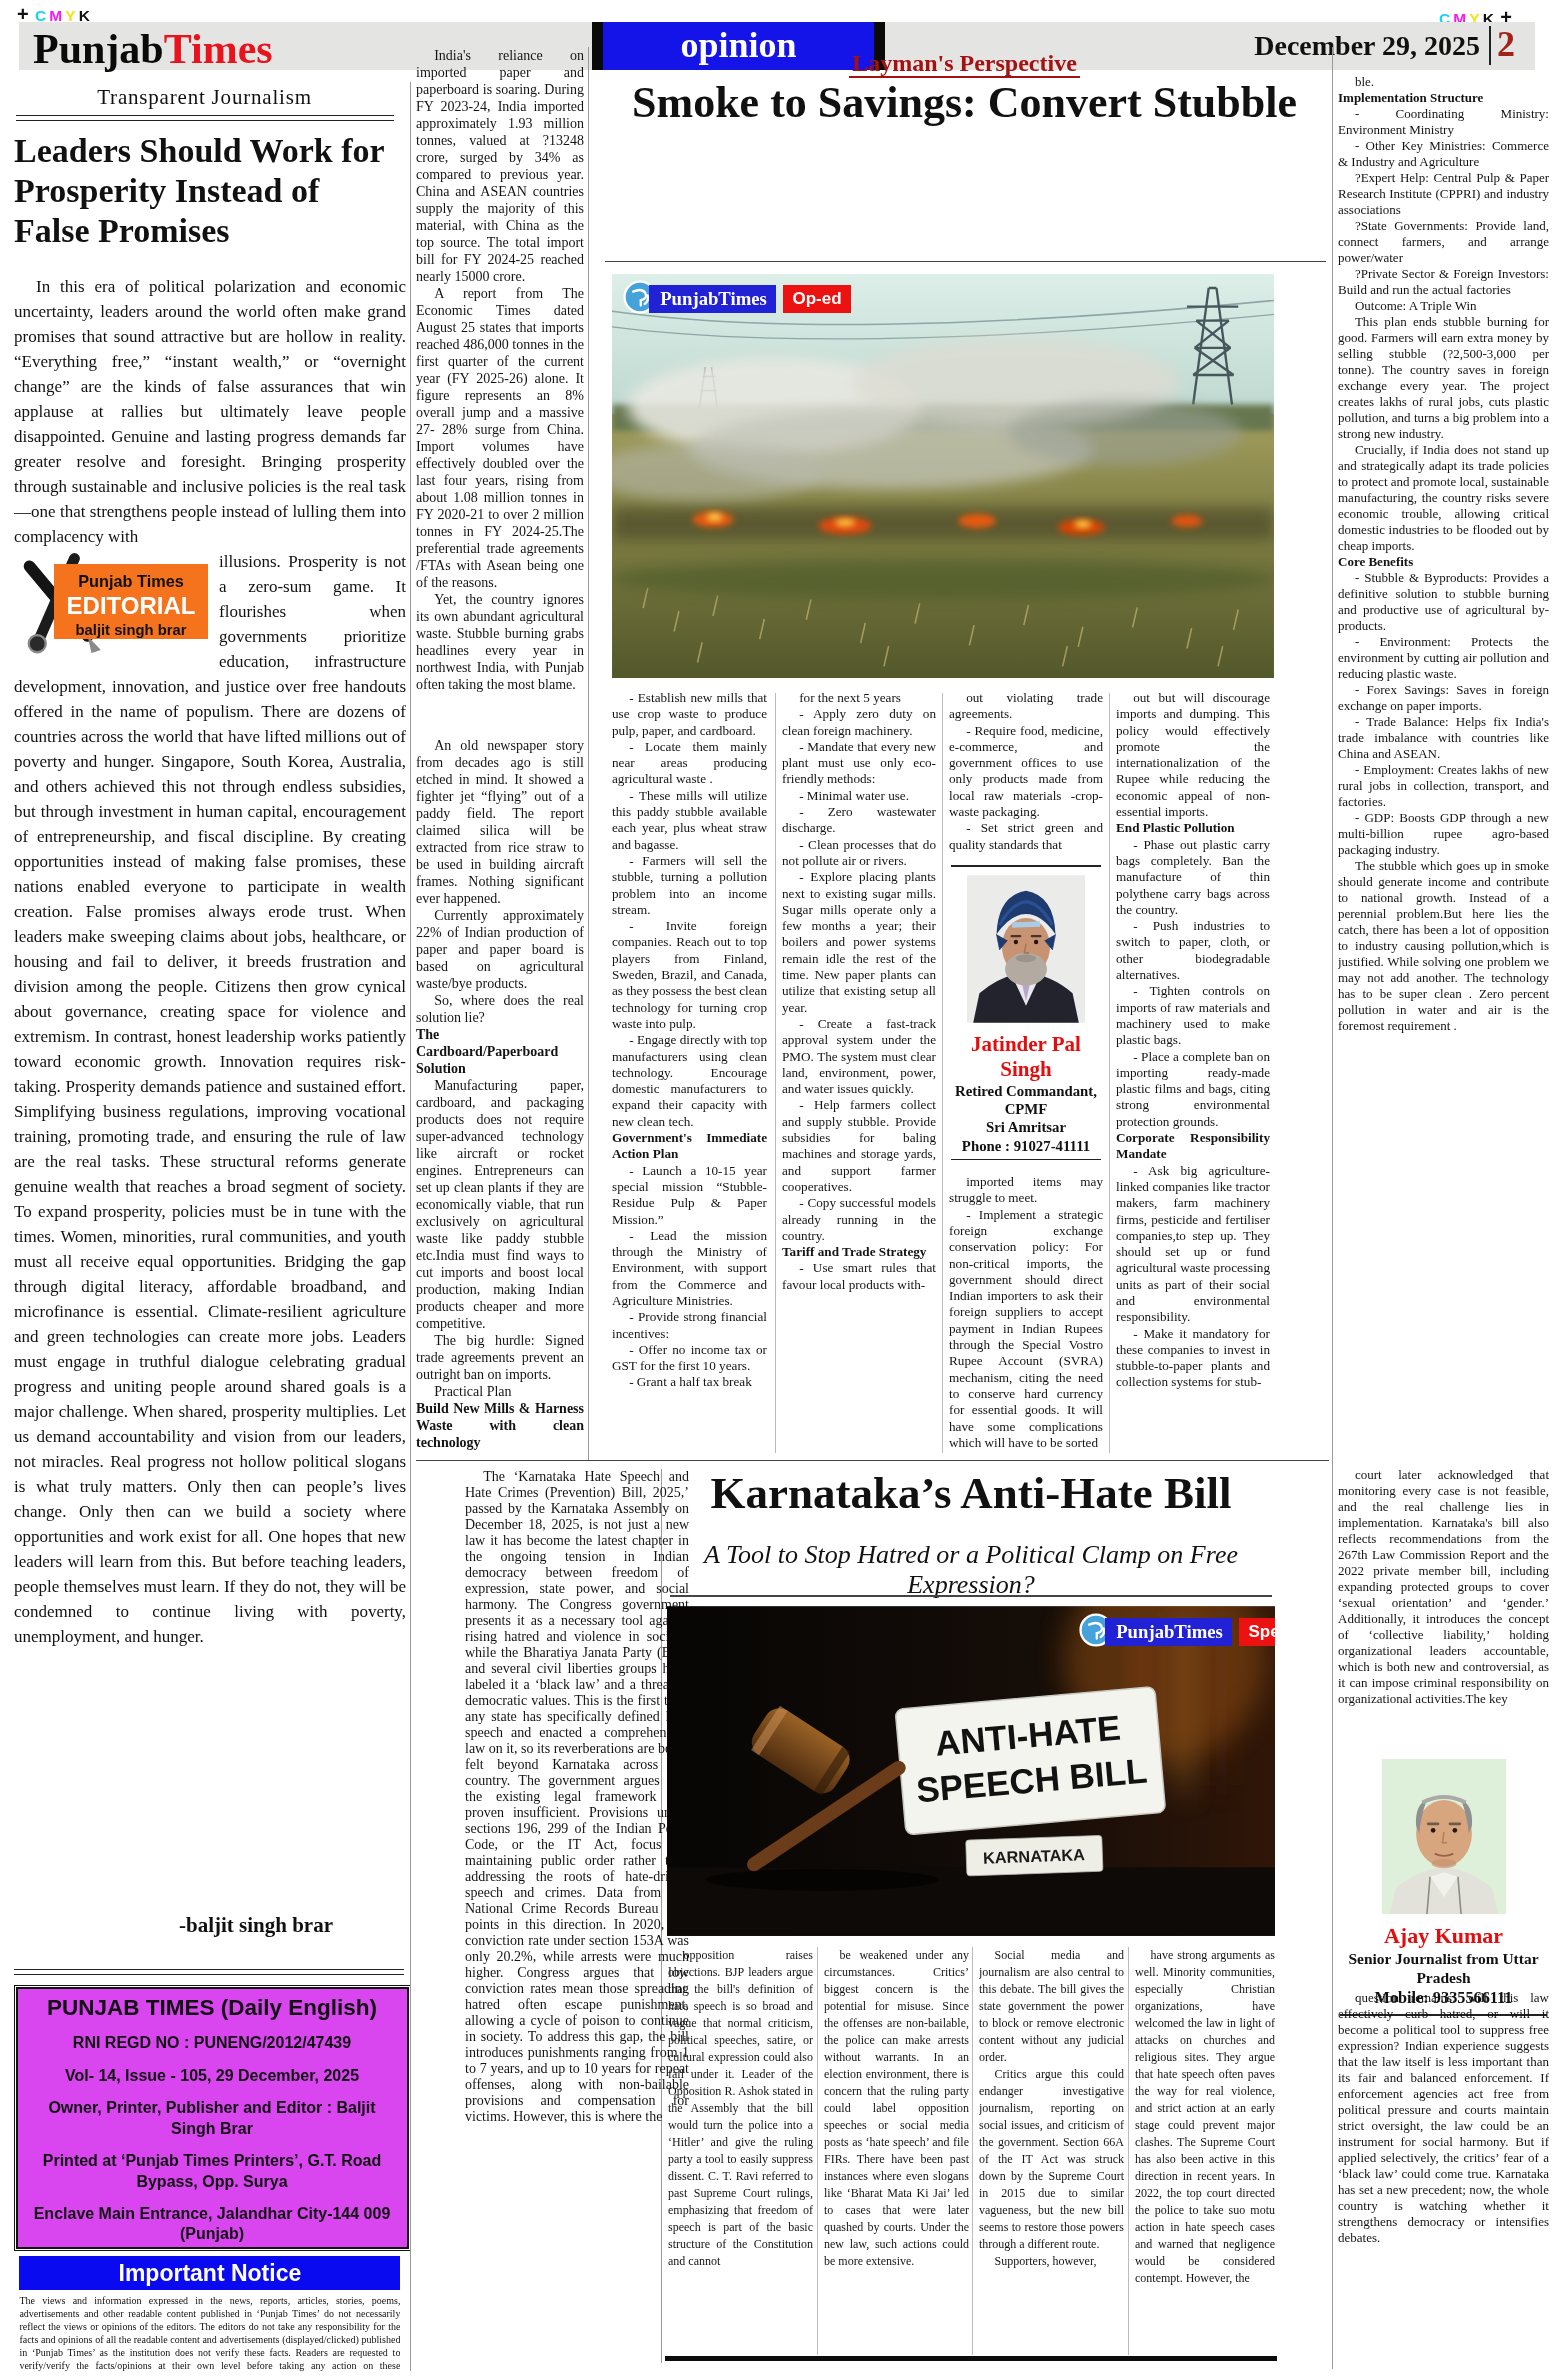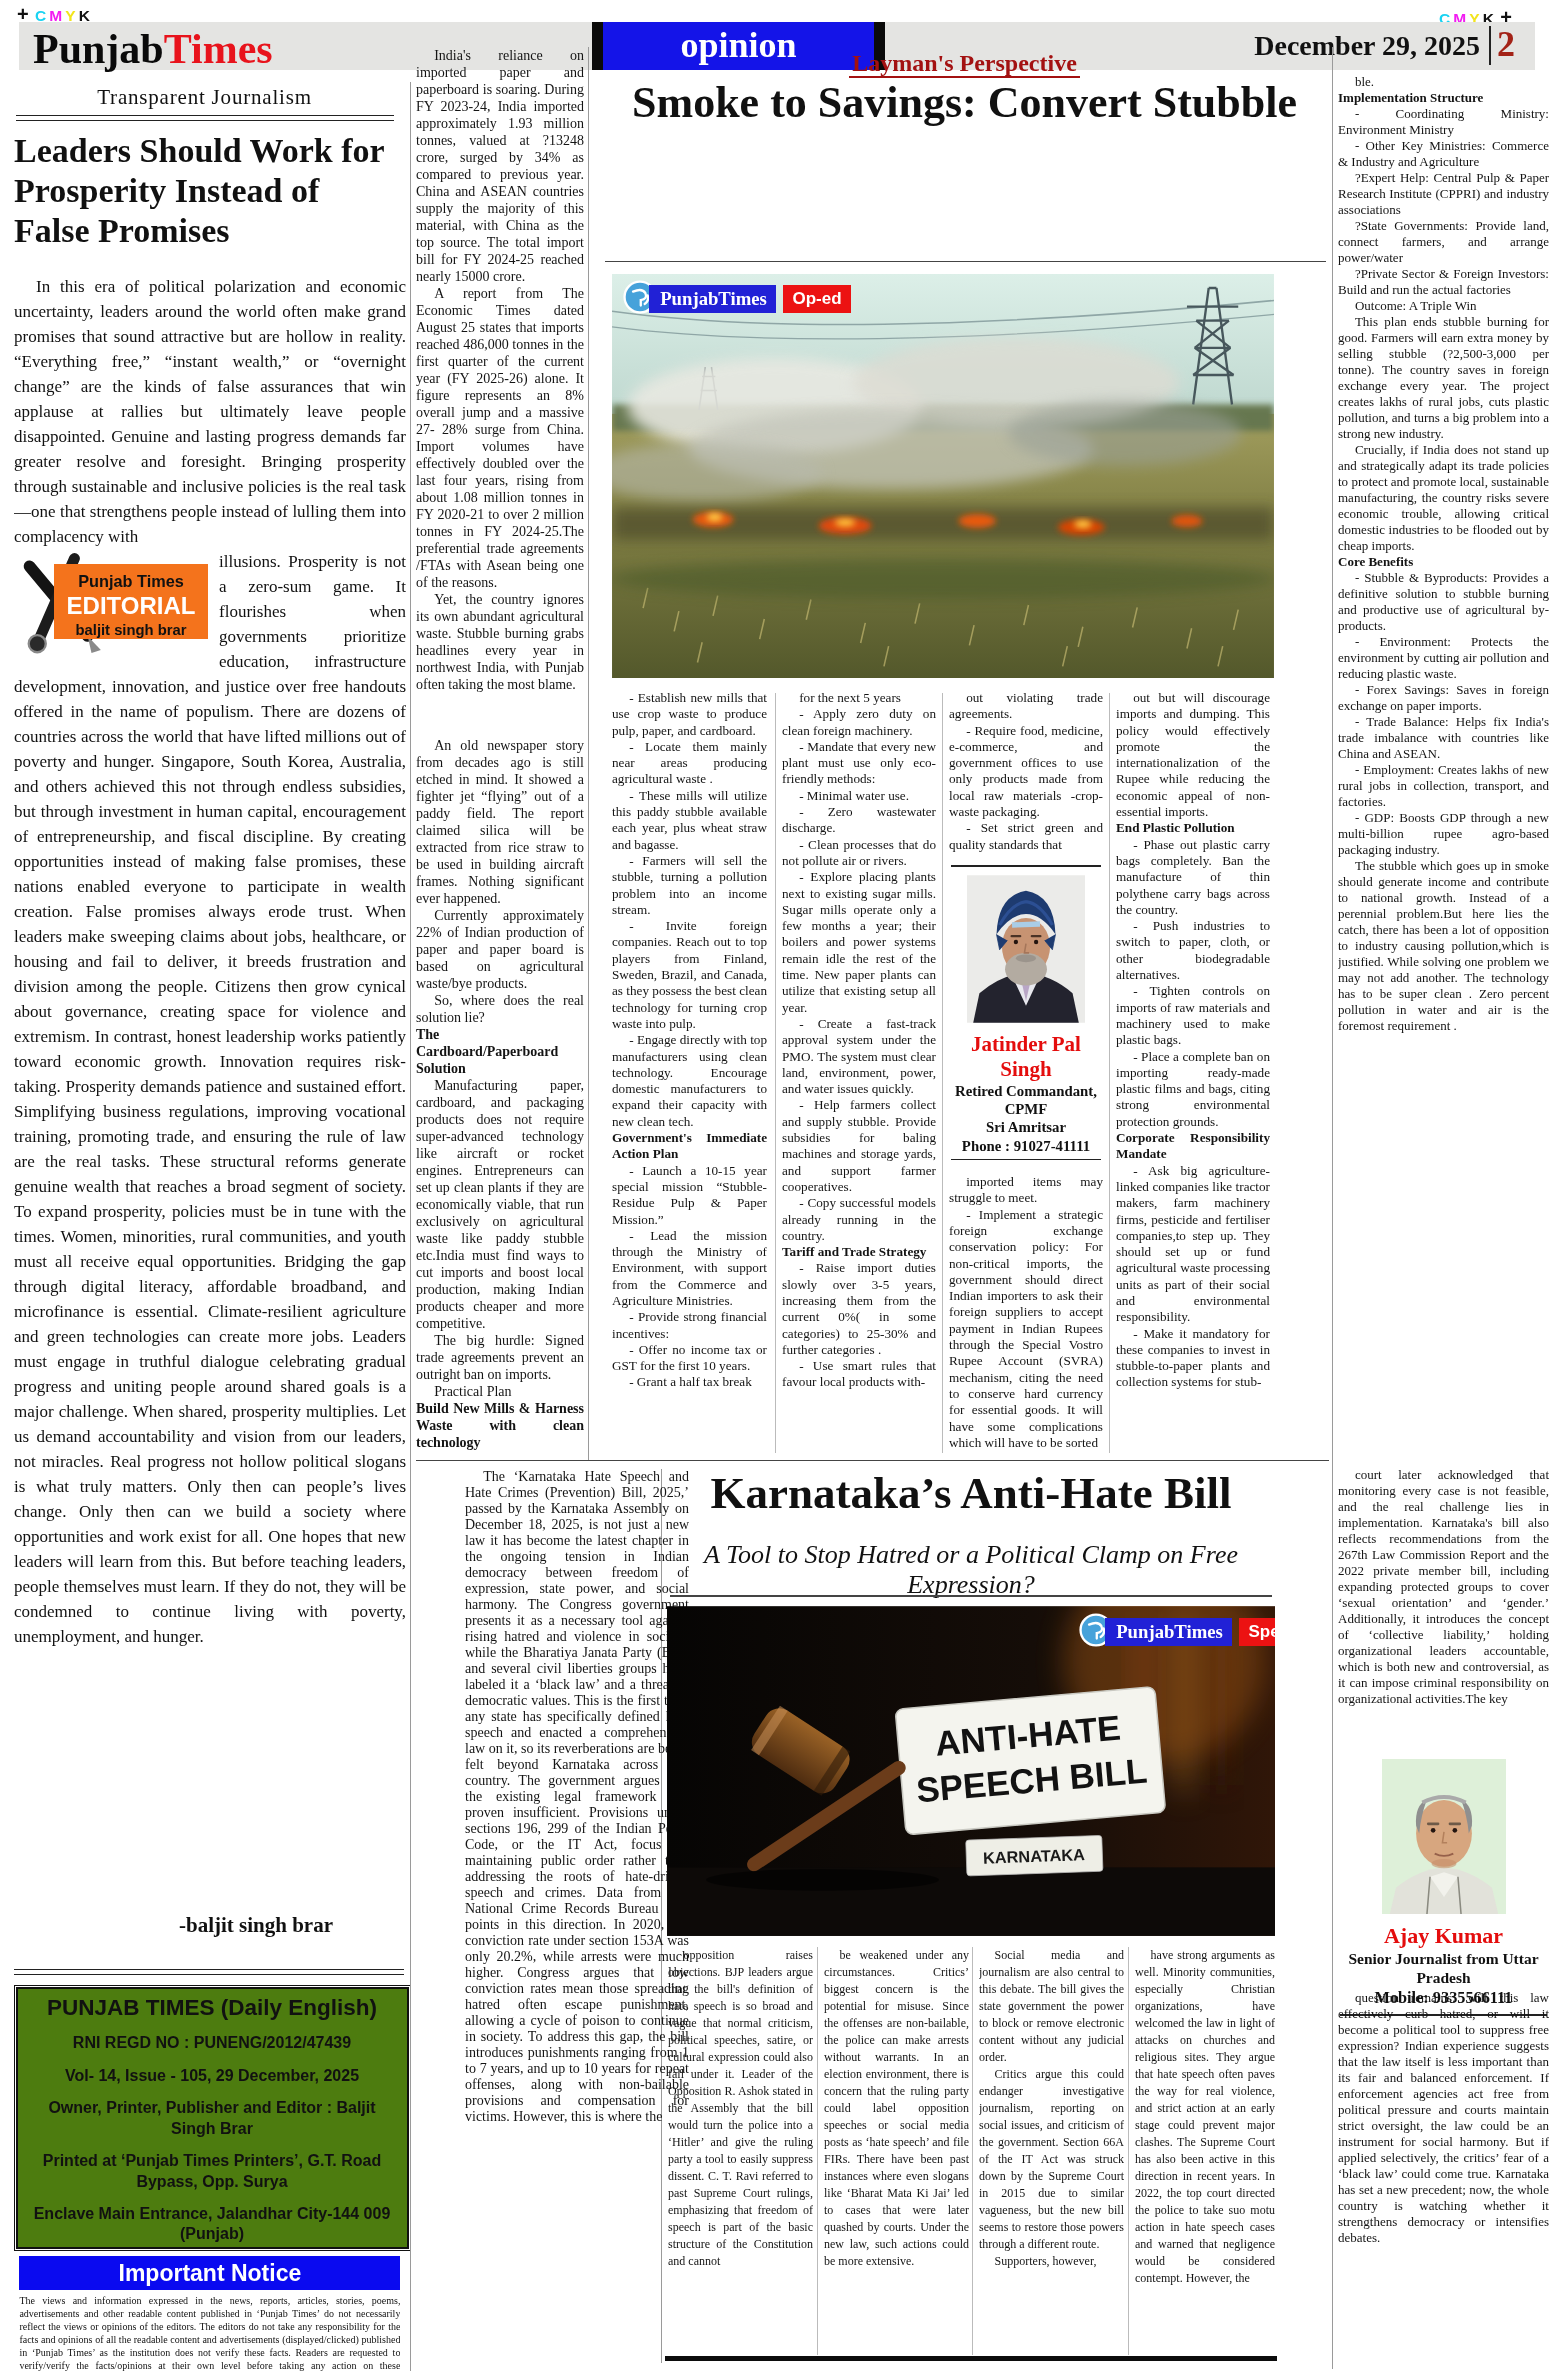--- a/index.html
+++ b/index.html
@@ -27,21 +27,21 @@
   .authorbox .abr{height:1.6px;background:#222;margin:3.1px 1.6px;}
   .a-name{color:#e40d0d;font-weight:bold;font-size:21px;margin-top:4.7px;}
   .a-line{font-weight:bold;font-size:14.8px;line-height:1.25;}
   
   .edbadge{float:left;width:194px;height:109px;position:relative;margin:3.1px 11px 3.1px 0;background:#fff;}
   .ed-orange{position:absolute;left:40px;top:12.4px;right:0;bottom:22px;background:#f4731c;
              text-align:center;padding-top:4.7px;}
   .ed-l1{display:block;font-family:"Liberation Sans",sans-serif;font-weight:bold;font-size:16.3px;color:#111;}
   .ed-l2{display:block;font-family:"Liberation Sans",sans-serif;font-weight:bold;font-size:24px;color:#fff;line-height:1.0;}
   .ed-l3{display:block;font-family:"Liberation Sans",sans-serif;font-weight:bold;font-size:14.8px;color:#111;}
-  .pubbox{position:absolute;left:15.5px;top:1987px;width:389px;height:258px;background:#4d7c0f;
+  .pubbox{position:absolute;left:15.5px;top:1987px;width:389px;height:258px;background:#d946ef;
           border:2.3px solid #111;outline:0.8px solid #111;outline-offset:1.6px;text-align:center;
           font-family:"Liberation Sans",sans-serif;font-weight:bold;overflow:hidden;}
   .pubbox .pb-title{font-size:22.5px;margin-top:6.2px;}
   .pubbox .pb-lines p{margin:12px;font-size:16px;line-height:1.28;text-indent:0;}
   .notice-banner{position:absolute;left:19.4px;top:2256px;width:381px;height:34px;background:#0a0af0;
                  color:#fff;text-align:center;font-family:"Liberation Sans",sans-serif;
                  font-weight:bold;font-size:23px;line-height:34px;}
   .notice-text{position:absolute;left:19.4px;top:2294px;width:381px;height:79px;font-size:10px;
                line-height:1.3;text-align:justify;overflow:hidden;}
 </style>
@@ -235,21 +235,20 @@
       <p>- Apply zero duty on clean foreign machinery.</p>
       <p>- Mandate that every new plant must use only eco-friendly methods:</p>
       <p>- Minimal water use.</p>
       <p>- Zero wastewater discharge.</p>
       <p>- Clean processes that do not pollute air or rivers.</p>
       <p>- Explore placing plants next to existing sugar mills. Sugar mills operate only a few months a year; their boilers and power systems remain idle the rest of the time. New paper plants can utilize that existing setup all year.</p>
       <p>- Create a fast-track approval system under the PMO. The system must clear land, environment, power, and water issues quickly.</p>
       <p>- Help farmers collect and supply stubble. Provide subsidies for baling machines and storage yards, and support farmer cooperatives.</p>
       <p>- Copy successful models already running in the country.</p>
       <p class="bold-head">Tariff and Trade Strategy</p>
-      <p>- Raise import duties slowly over 3-5 years, increasing them from the current 0%( in some categories) to 25-30% and further categories .</p>
       <p>- Use smart rules that favour local products with-</p>
     </div>
 
   <div class="abs" style="left:949px;top:690px;width:154px;height:765px;overflow:hidden;">
     <div class="ncol" style="position:static;text-align:justify;font-size:13.2px;line-height:16.3px;">
         <p>out violating trade agreements.</p>
         <p>- Require food, medicine, e-commerce, and government offices to use only products made from local raw materials -crop-waste packaging.</p>
         <p>- Set strict green and quality standards that</p>
       </div>
     <div class="authorbox">

